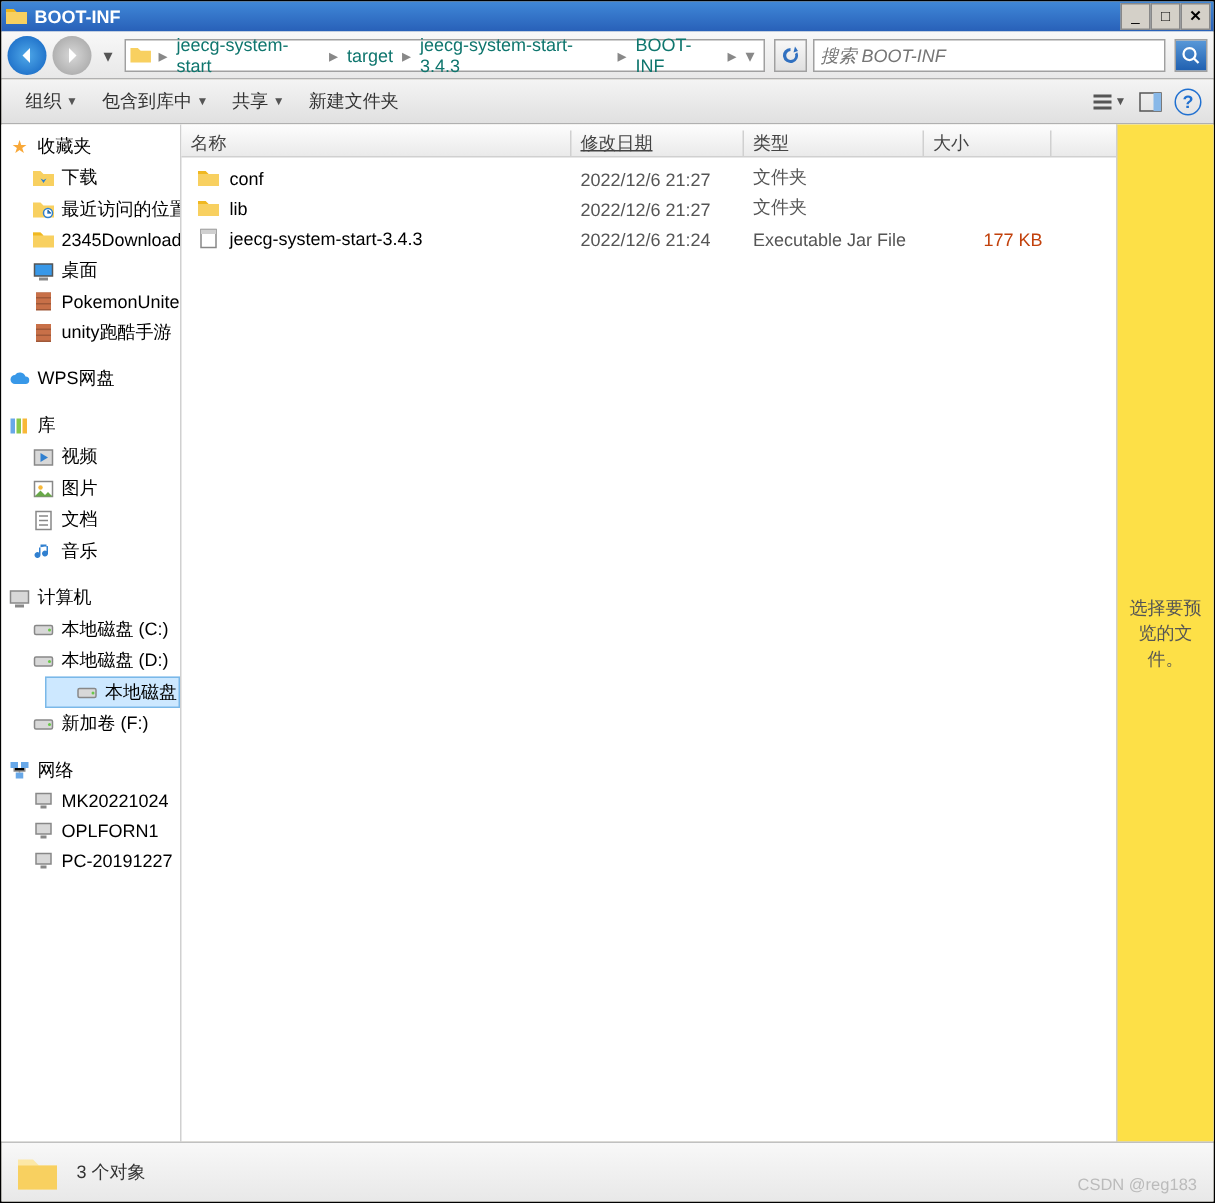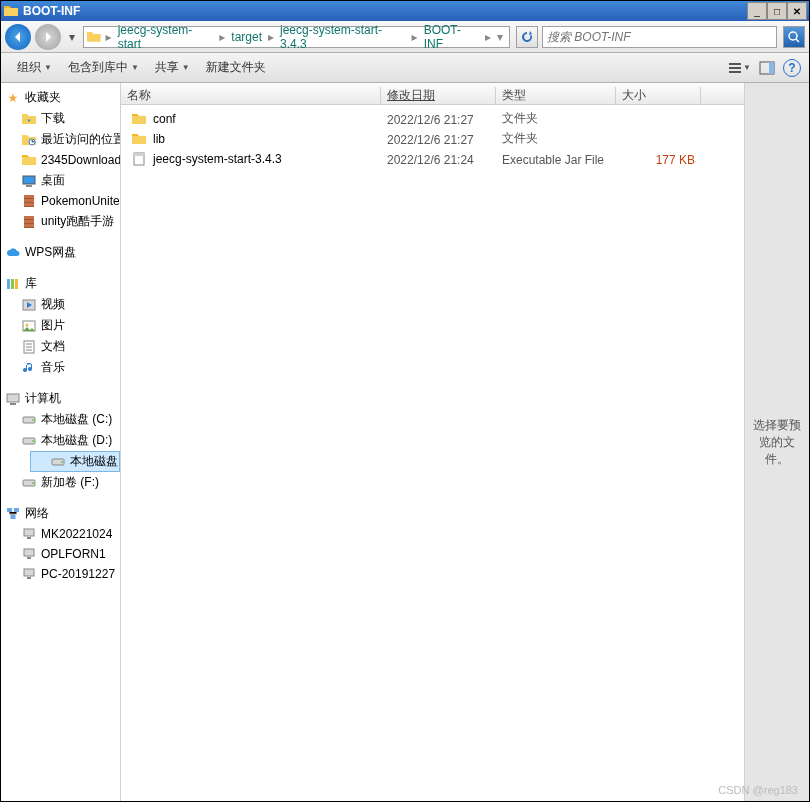--- a/index.html
+++ b/index.html
@@ -57,21 +57,21 @@
     .col-extra { flex: 1; }
     
     .file-list { flex: 1; overflow: auto; padding: 2px 0; }
     .file-row { display: flex; align-items: flex-end; height: 20px; padding: 0; cursor: pointer; }
     .cell { padding: 0 6px; overflow: hidden; white-space: nowrap; }
     .cell.name { width: 260px; display: flex; align-items: center; gap: 6px; padding-left: 10px; }
     .cell.date { width: 115px; color: #555; }
     .cell.type { width: 120px; color: #555; }
     .cell.size { width: 85px; text-align: right; color: #c2410c; }
     
-    .preview-pane { width: 65px; background: #e5e5e5; border-left: 1px solid #d0d0d0; display: flex; align-items: center; justify-content: center; padding: 8px; text-align: center; color: #555; }
+    .preview-pane { width: 65px; background: #fde047; border-left: 1px solid #d0d0d0; display: flex; align-items: center; justify-content: center; padding: 8px; text-align: center; color: #555; }
     
     .statusbar { height: 40px; background: linear-gradient(#f8f8f8, #e8e8e8); border-top: 1px solid #c0c0c0; display: flex; align-items: center; padding: 4px 8px; gap: 10px; }
     .status-icon { width: 32px; height: 32px; }
     .status-text { color: #333; }
     .watermark { position: absolute; right: 12px; bottom: 6px; font-size: 11px; color: #bbb; }
     
     .folder-ico svg, .ico svg { width: 100%; height: 100%; }
   </style>
 </head>
 <body>
@@ -446,14 +446,23 @@
             <div class="cell size">177 KB</div>
           </div>
         </div>
     </div>
 
     <div class="preview-pane">
       <span>选择要预览的文件。</span>
     </div>
   </div>
 
+  <div class="statusbar">
+    <span class="status-icon">
+      <svg viewBox="0 0 32 32">
+          <path fill="#fce8a8" d="M3 7h10l4 4h12v16H3z"></path>
+          <path fill="#f8d060" d="M3 11h26v16H3z"></path>
+        </svg>
+    </span>
+    <span class="status-text">3 个对象</span>
+  </div>
 </div>
 <div class="watermark">CSDN @reg183</div>
 
 </body></html>

